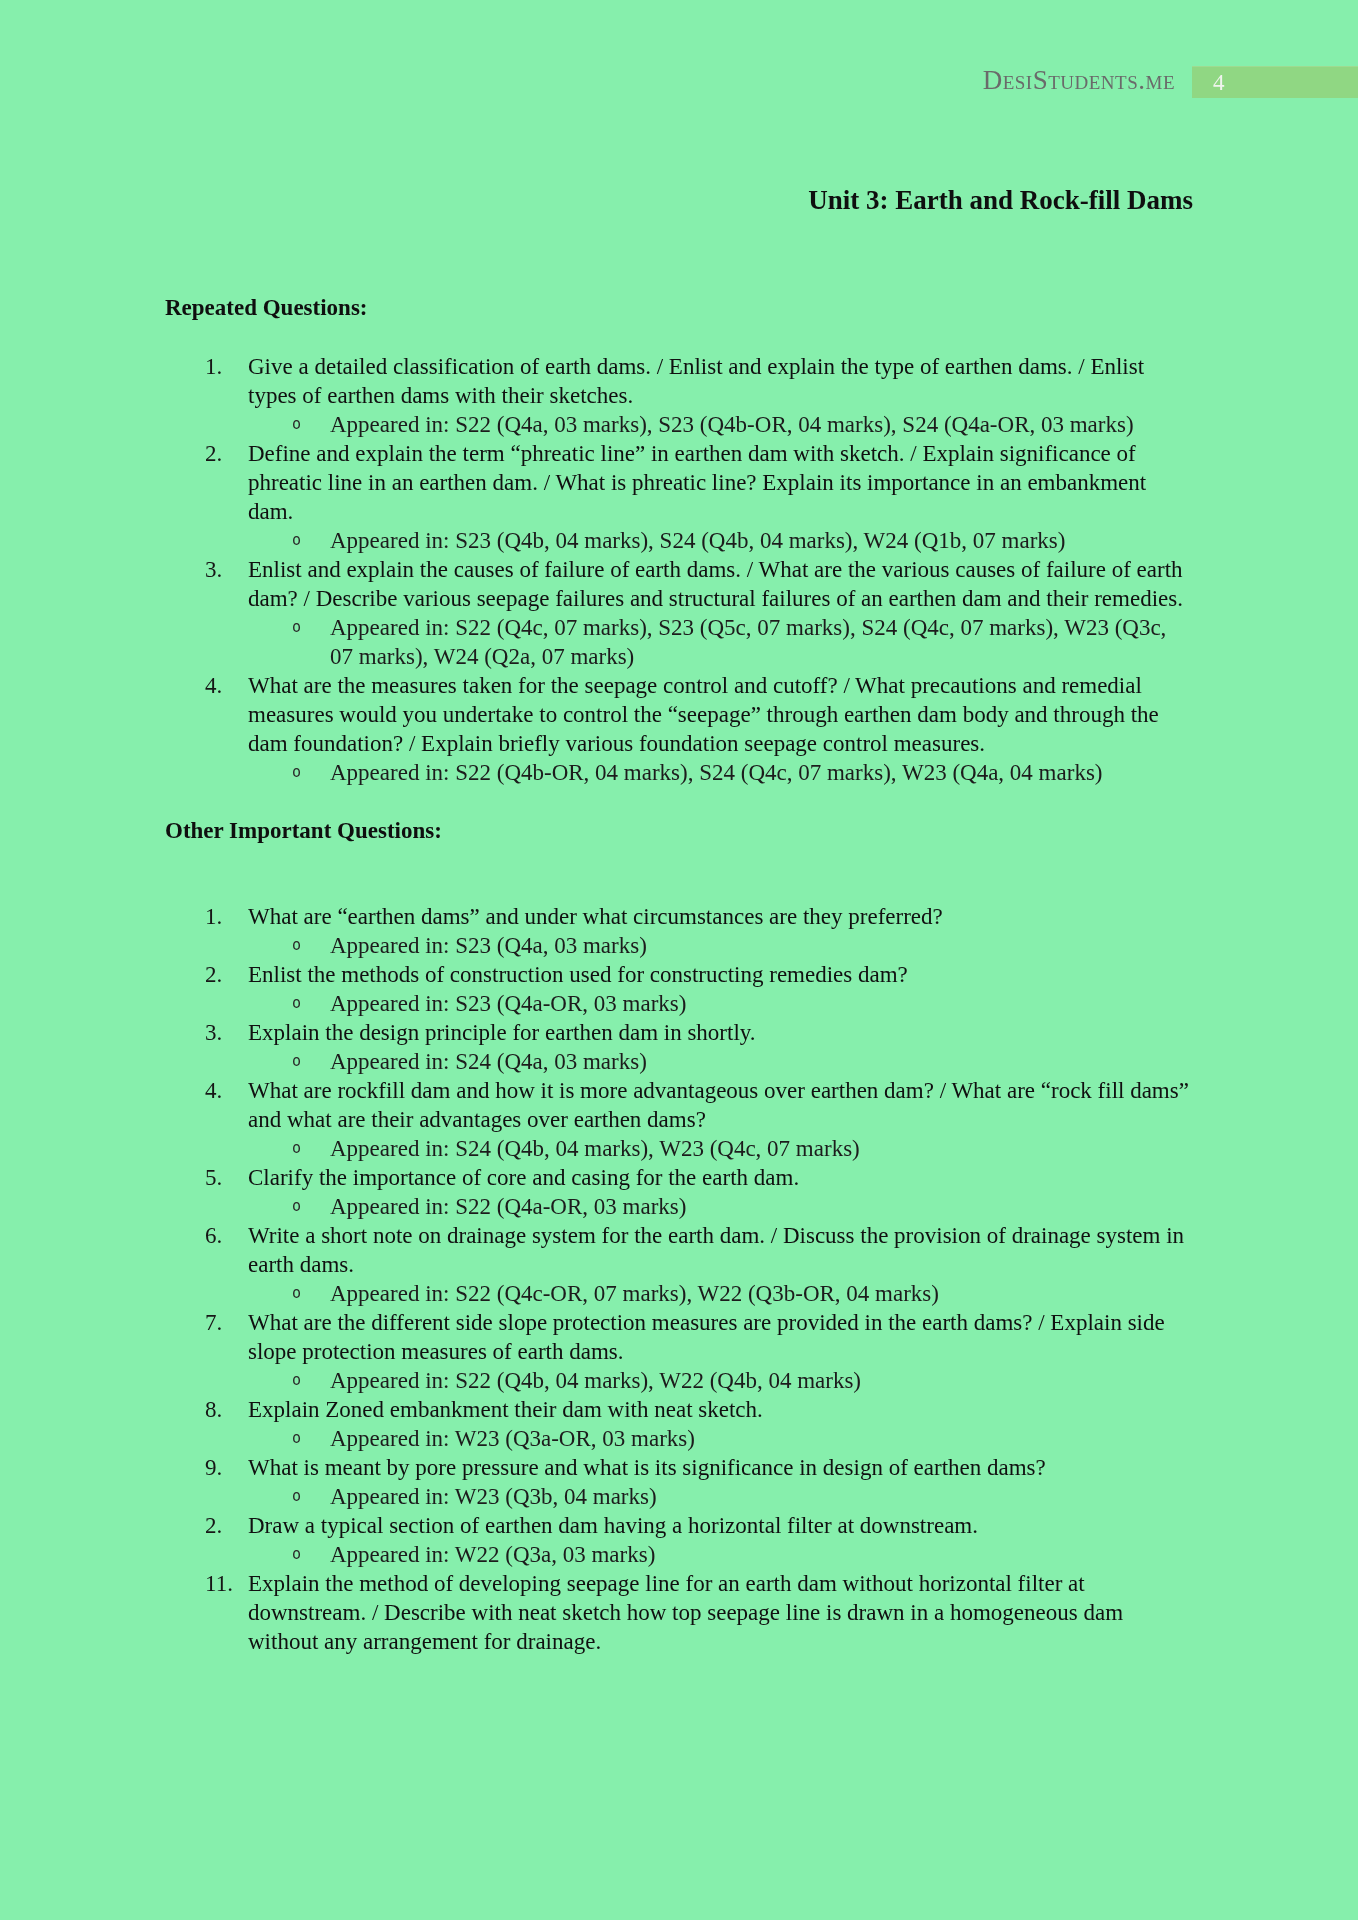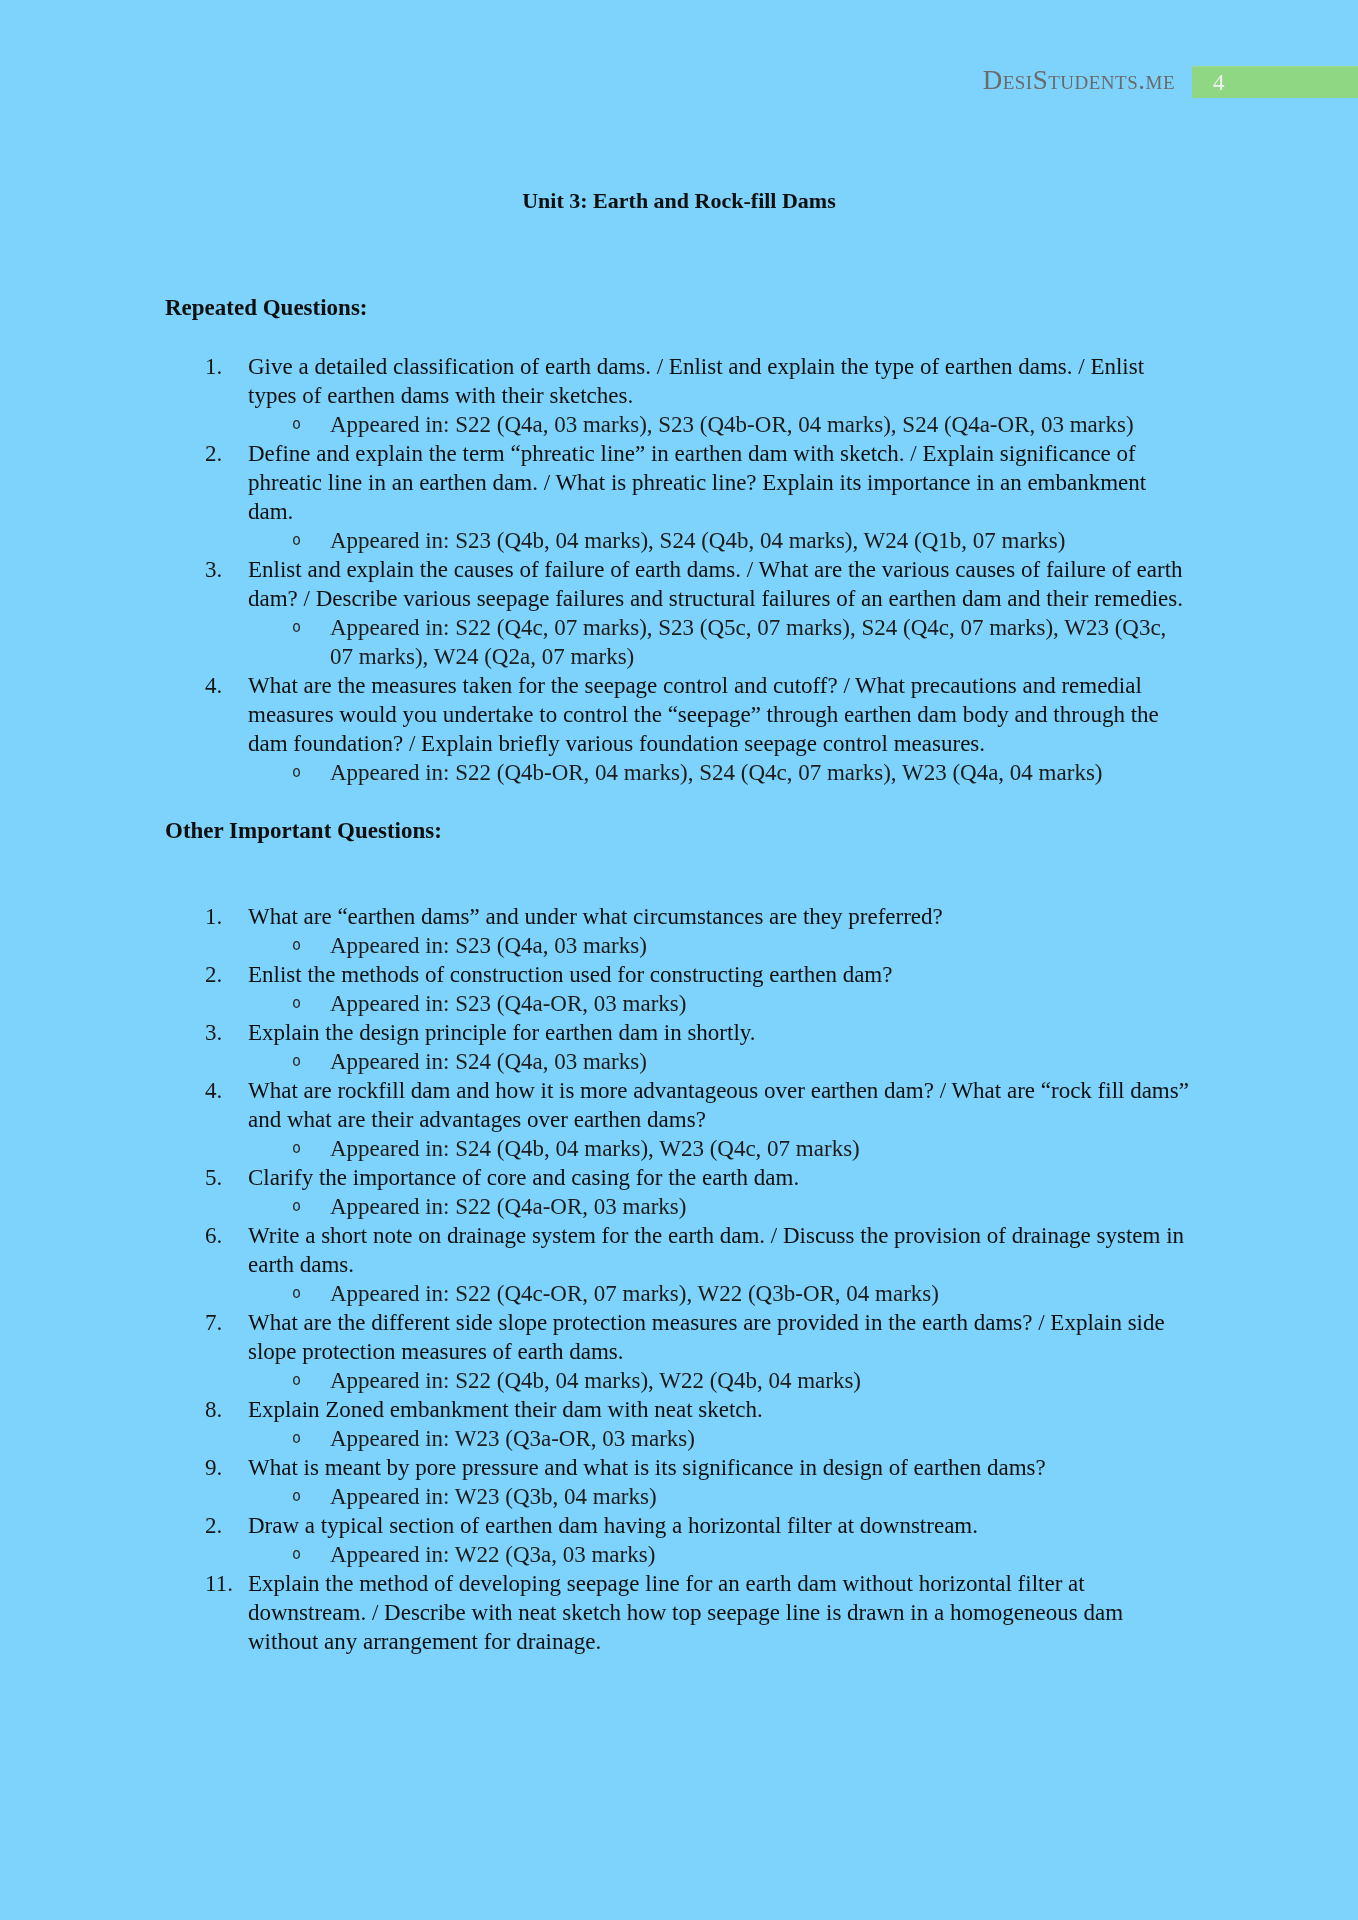--- a/index.html
+++ b/index.html
@@ -1,19 +1,19 @@
 <!DOCTYPE html>
 <html><head>
 <meta charset="utf-8">
 <style>
   html,body { margin:0; padding:0; background:#ffffff; }
   .page {
     position:relative;
     width:1358px; height:1920px;
-    background:#7dd3fc;
+    background:#86efac;
     font-family:"Liberation Serif","DejaVu Serif",serif;
     color:#161616;
     overflow:hidden;
   }
   
   .brand {
     position:absolute; top:64px; right:183px;
     font-variant:small-caps;
     font-size:27px; line-height:33px;
     color:#6a6a6a; letter-spacing:0.5px;
@@ -26,23 +26,23 @@
   .page-num {
     display:block;
     font-size:23px; line-height:31px;
     padding-left:21px;
     color:#f0f4ee;
   }
   
   .content { position:absolute; left:165px; top:0; width:1028px; }
   .doc-title {
     margin:184px 0 0 0;
-    text-align:center;
+    text-align:right;
     font-weight:bold;
-    font-size:22px; line-height:33px;
+    font-size:27px; line-height:33px;
     color:#0f0f0f;
   }
   .section-heading {
     font-weight:bold;
     font-size:23px; line-height:29px;
     color:#0f0f0f;
   }
   .sec-repeated .section-heading { margin:76px 0 30px 0; }
   .sec-other    .section-heading { margin:29px 0 57px 0; }
   .q-list { }
@@ -127,21 +127,21 @@
     <span class="q-num">1.</span>
     <div class="q-text">What are “earthen dams” and under what circumstances are they preferred?</div>
     <div class="q-sub">
       <span class="o-bullet">o</span>
       <span class="appeared-text">Appeared in: S23 (Q4a, 03 marks)</span>
     </div>
   </div>
 
   <div class="q-item">
     <span class="q-num">2.</span>
-    <div class="q-text">Enlist the methods of construction used for constructing earthen dam?</div>
+    <div class="q-text">Enlist the methods of construction used for constructing remedies dam?</div>
     <div class="q-sub">
       <span class="o-bullet">o</span>
       <span class="appeared-text">Appeared in: S23 (Q4a-OR, 03 marks)</span>
     </div>
   </div>
 
   <div class="q-item">
     <span class="q-num">3.</span>
     <div class="q-text">Explain the design principle for earthen dam in shortly.</div>
     <div class="q-sub">

